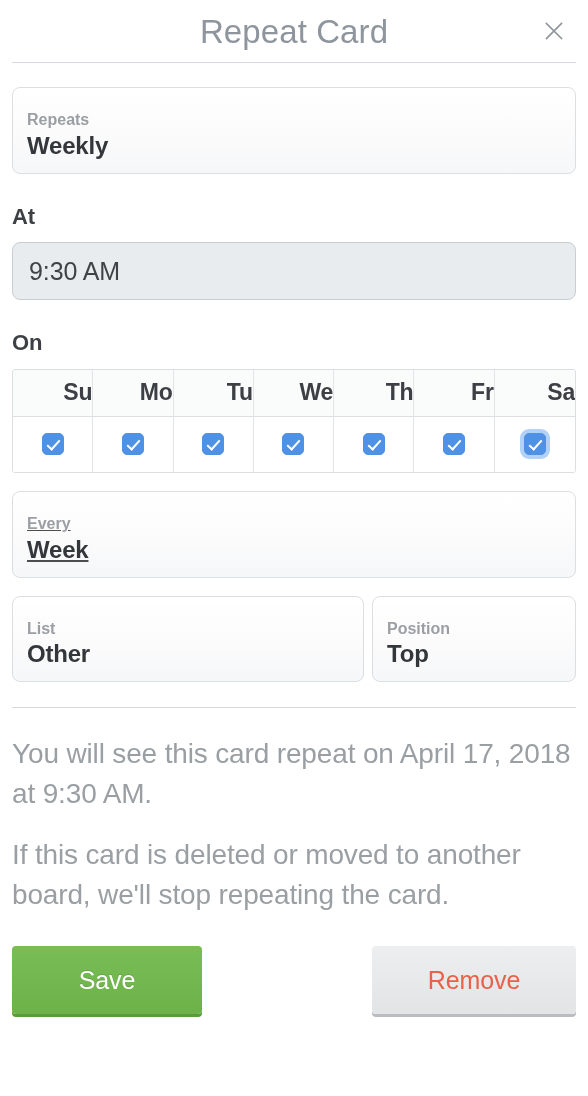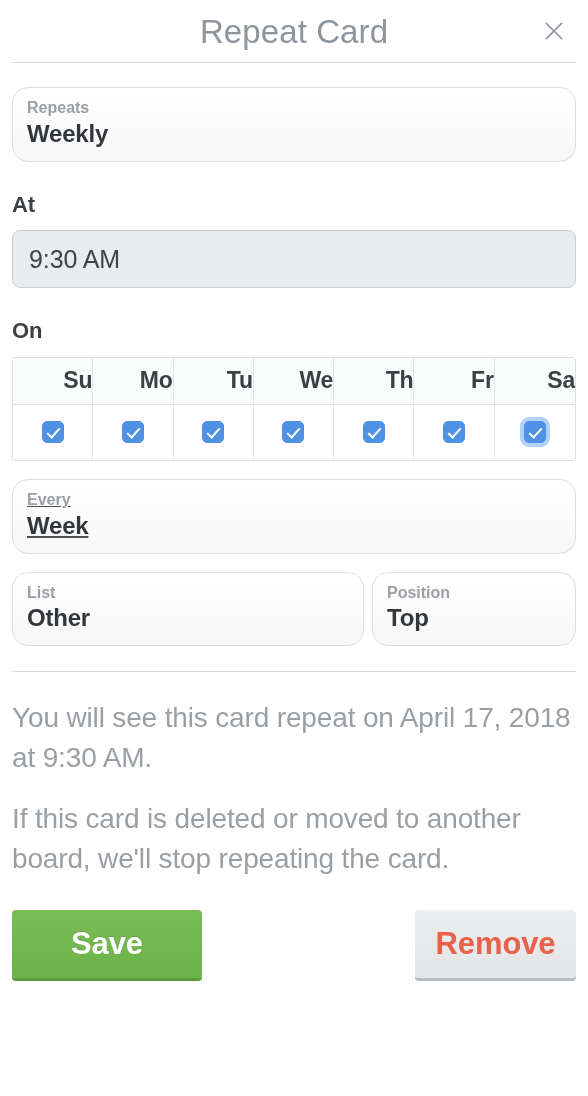--- a/index.html
+++ b/index.html
@@ -73,23 +73,23 @@
   }
 
   .divider.bottom {
     margin-top: 25px;
   }
 
   
   .field-card {
     position: relative;
     border: 1px solid #dcdfe2;
-    border-radius: 16px;
+    border-radius: 8px;
     background: linear-gradient(to bottom, #ffffff 0%, #fbfbfc 55%, #f6f7f8 100%);
-    padding: 11px 14px 13px 14px;
+    padding: 23px 14px 13px 14px;
     cursor: pointer;
     overflow: hidden;
   }
 
   .field-card .field-label {
     display: block;
     font-size: 16px;
     font-weight: bold;
     color: #9b9fa3;
     line-height: 1.18;
@@ -254,38 +254,38 @@
     display: flex;
     justify-content: space-between;
     align-items: flex-start;
     margin-top: 32px;
   }
 
   .btn {
     border: none;
     border-radius: 4px;
     font-family: "Liberation Sans", "DejaVu Sans", sans-serif;
-    font-size: 31px;
-    font-weight: bold;
+    font-size: 25px;
+    font-weight: normal;
     cursor: pointer;
     padding: 16px;
     height: 68px;
     letter-spacing: -0.1px;
   }
 
   .btn-save {
     width: 190px;
     background: linear-gradient(to bottom, #78bd55 0%, #6cb249 100%);
     color: #ffffff;
     box-shadow: 0 3px 0 #5b9b3c;
     text-shadow: 0 -1px 0 rgba(0,0,0,0.12);
   }
 
   .btn-remove {
-    width: 161px;
+    width: 204px;
     background: linear-gradient(to bottom, #eceeef 0%, #e2e4e6 100%);
     color: #e8614a;
     box-shadow: 0 3px 0 #b9bdc1;
   }
 </style>
 </head>
 <body>
 
 <div class="dialog">
 

